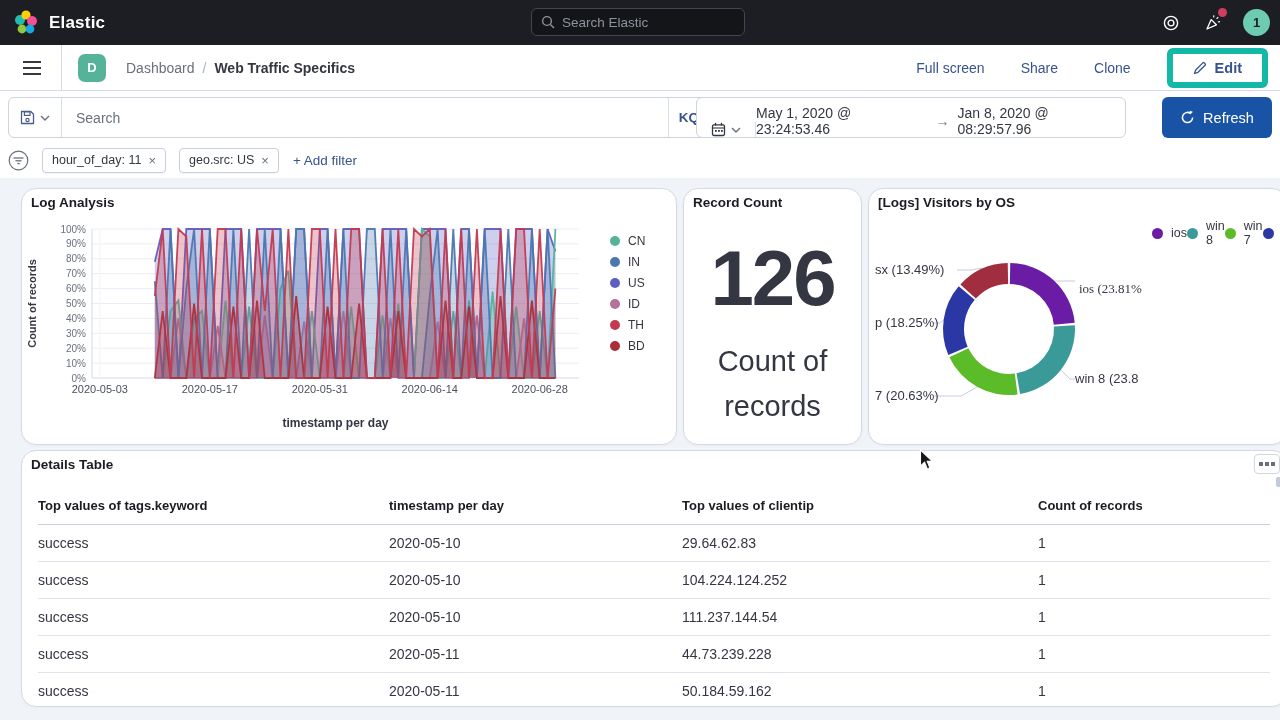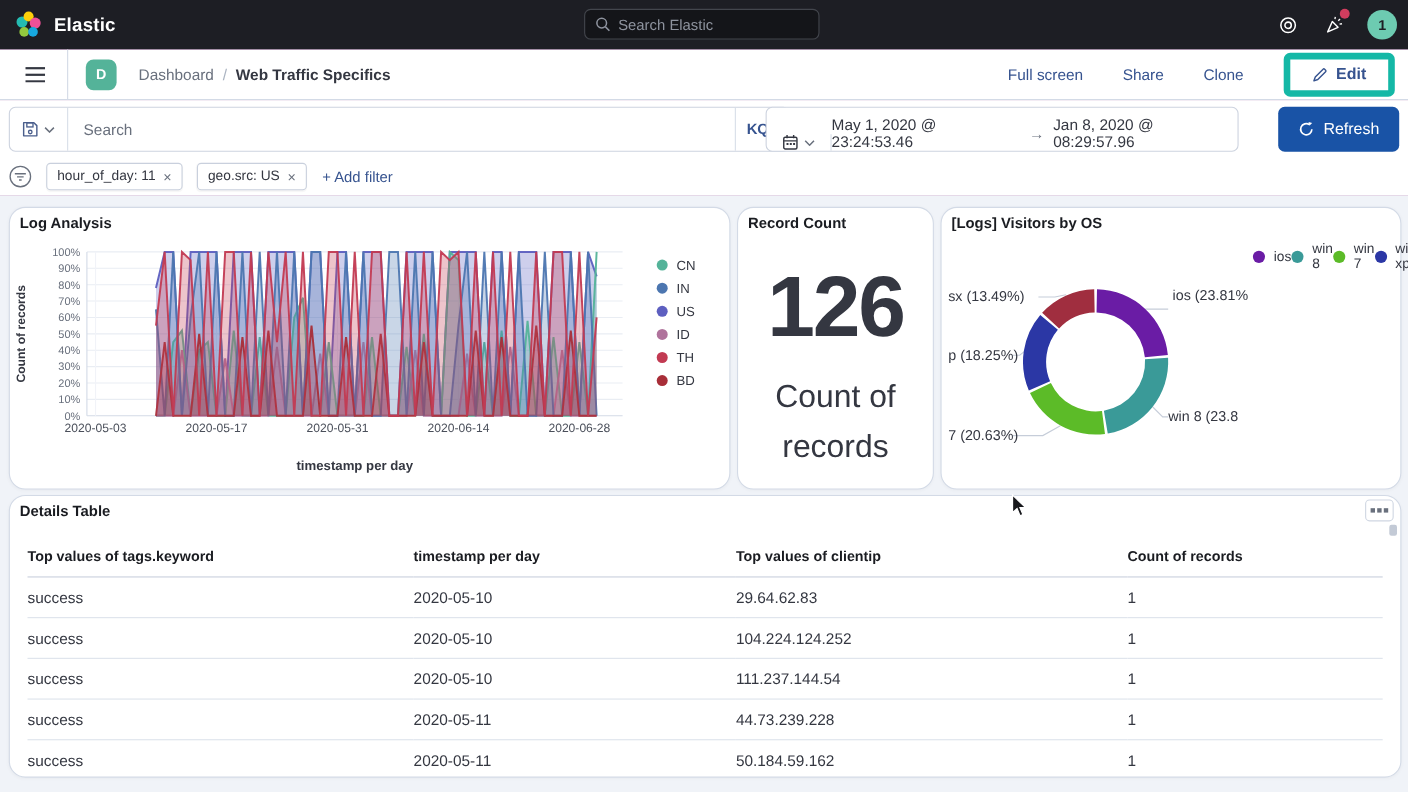--- a/index.html
+++ b/index.html
@@ -45,21 +45,21 @@
   .date-arrow{color:#69707d;}
   .refresh-btn{position:absolute;left:1162px;top:6px;width:110px;height:41px;background:#1953a6;border:none;border-radius:6px;color:#fff;font-size:14.5px;display:flex;align-items:center;justify-content:center;gap:8px;cursor:pointer;font-family:inherit;}
   .filterrow{position:absolute;left:0;top:55px;height:28px;display:flex;align-items:center;}
   .filter-circle{margin-left:8px;width:21px;height:21px;display:flex;align-items:center;justify-content:center;cursor:pointer;}
   .pill{margin-left:13px;border:1px solid #c9d0dd;border-radius:4px;background:#fff;padding:4px 9px;font-size:12.5px;color:#343741;display:flex;align-items:center;gap:7px;cursor:pointer;box-shadow:0 1px 1px rgba(0,0,0,.04);}
   .pill .x{color:#69707d;font-size:13px;cursor:pointer;}
   .add-filter{margin-left:14px;color:#36538f;font-size:13.5px;cursor:pointer;}
 
   
   .dashboard{position:absolute;left:0;top:178px;width:1280px;height:542px;background:#f0f3f8;}
-  .panel{position:absolute;background:#fff;border:1px solid #d3dae6;border-radius:15px;box-shadow:0 1px 3px rgba(0,0,0,.03);}
+  .panel{position:absolute;background:#fff;border:1px solid #d3dae6;border-radius:15px;box-shadow:0 1px 3px rgba(0,0,0,.03);margin-left:13px;}
   .panel-title{position:absolute;left:9px;top:6px;font-size:13.5px;font-weight:700;color:#1a1c21;cursor:pointer;}
   #panel-log{left:8px;top:10px;width:654px;height:255px;}
   #panel-metric{left:670px;top:10px;width:177px;height:255px;}
   #panel-pie{left:855px;top:10px;width:417px;height:255px;}
   #panel-table{left:8px;top:272px;width:1264px;height:255px;overflow:hidden;}
 
   .chart-legend{position:absolute;left:588px;top:41px;display:flex;flex-direction:column;}
   .legend-item{display:flex;align-items:center;gap:8px;height:21px;cursor:pointer;}
   .legend-dot{width:10px;height:10px;border-radius:50%;flex:none;}
   .legend-label{font-size:12px;color:#343741;}
@@ -360,21 +360,21 @@
           <div class="legend-item">
             <span class="legend-dot" style="background: rgb(43, 55, 165);"></span>
             <span class="legend-label">win xp</span>
           </div>
           <div class="legend-item">
             <span class="legend-dot" style="background: rgb(160, 46, 63);"></span>
             <span class="legend-label">osx</span>
           </div>
         </div>
     <div class="pie-label" style="left: 6px; top: 73px;">sx (13.49%)</div>
-        <div class="pie-label" style="left: 210px; top: 72px;">ios (23.81%</div>
+        <div class="pie-label" style="left: 210px; top: 92px; font-family: Liberation Serif, serif;">ios (23.81%</div>
         <div class="pie-label" style="left: 6px; top: 126px;">p (18.25%)</div>
         <div class="pie-label" style="left: 206px; top: 182px;">win 8 (23.8</div>
         <div class="pie-label" style="left: 6px; top: 199px;">7 (20.63%)</div>
       </div>
 
     <div class="panel" id="panel-table">
       <div class="panel-title">Details Table</div>
       <div class="panel-options">
           <i></i>
           <i></i>

